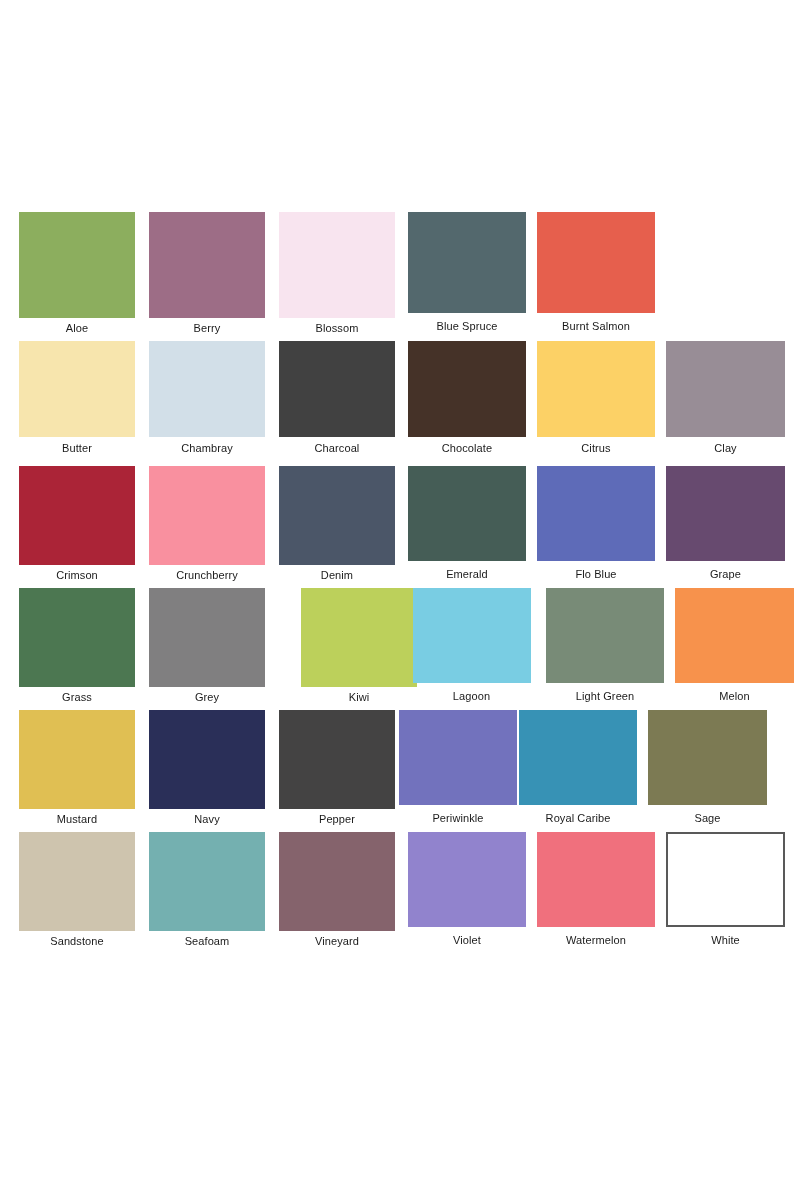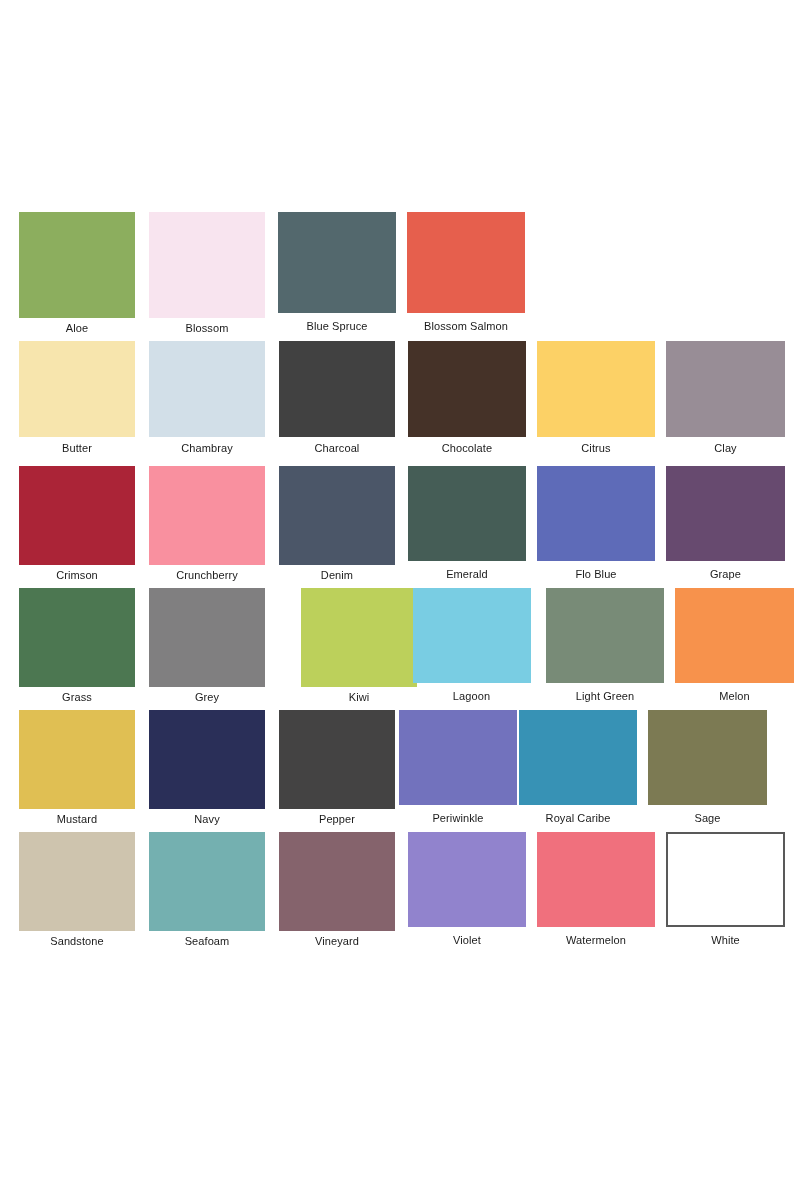--- a/index.html
+++ b/index.html
@@ -70,30 +70,34 @@
 <body>
 
 <div id="swatch-chart">
   <div class="swatch-grid">
       <div class="swatch-row" style="margin-bottom: 6px;">
         <div class="swatch-cell" style="margin-left: 19px; width: 116px;">
           <div class="swatch-chip" style="width: 116px; height: 106px; background: rgb(140, 174, 94);"></div>
           <div class="swatch-label" style="margin-top: 4px; color: rgb(26, 26, 26);">Aloe</div>
         </div>
         <div class="swatch-cell" style="margin-left: 14px; width: 116px;">
+          <div class="swatch-chip" style="width: 116px; height: 106px; background: rgb(157, 109, 134);"></div>
+          <div class="swatch-label" style="margin-top: 4px; color: rgb(26, 26, 26);">Berry</div>
+        </div>
+        <div class="swatch-cell" style="margin-left: 14px; width: 116px;">
           <div class="swatch-chip" style="width: 116px; height: 106px; background: rgb(248, 228, 239);"></div>
           <div class="swatch-label" style="margin-top: 4px; color: rgb(26, 26, 26);">Blossom</div>
         </div>
         <div class="swatch-cell" style="margin-left: 13px; width: 118px;">
           <div class="swatch-chip" style="width: 118px; height: 101px; background: rgb(83, 104, 109);"></div>
           <div class="swatch-label" style="margin-top: 7px; color: rgb(26, 26, 26);">Blue Spruce</div>
         </div>
         <div class="swatch-cell" style="margin-left: 11px; width: 118px;">
           <div class="swatch-chip" style="width: 118px; height: 101px; background: rgb(230, 95, 77);"></div>
-          <div class="swatch-label" style="margin-top: 7px; color: rgb(26, 26, 26);">Blossom Salmon</div>
+          <div class="swatch-label" style="margin-top: 7px; color: rgb(26, 26, 26);">Burnt Salmon</div>
         </div>
       </div>
       <div class="swatch-row" style="margin-bottom: 11px;">
         <div class="swatch-cell" style="margin-left: 19px; width: 116px;">
           <div class="swatch-chip" style="width: 116px; height: 96px; background: rgb(247, 229, 173);"></div>
           <div class="swatch-label" style="margin-top: 5px; color: rgb(26, 26, 26);">Butter</div>
         </div>
         <div class="swatch-cell" style="margin-left: 14px; width: 116px;">
           <div class="swatch-chip" style="width: 116px; height: 96px; background: rgb(210, 223, 232);"></div>
           <div class="swatch-label" style="margin-top: 5px; color: rgb(26, 26, 26);">Chambray</div>

